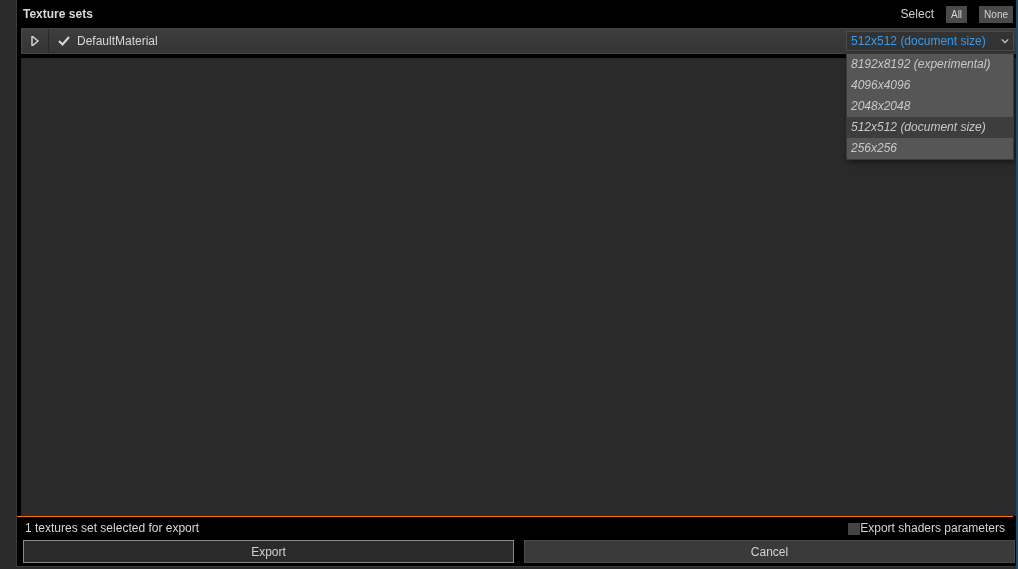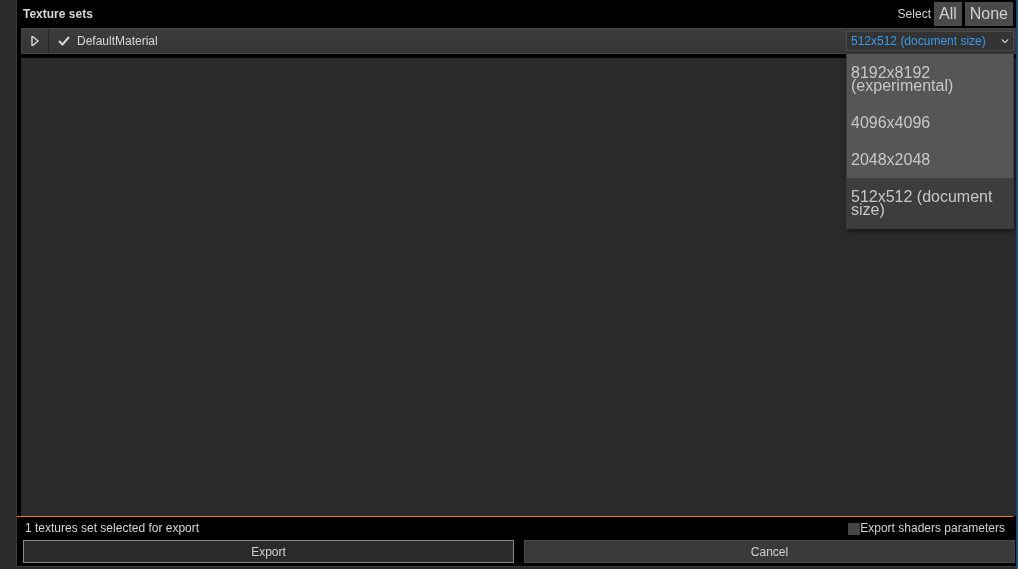--- a/index.html
+++ b/index.html
@@ -29,32 +29,32 @@
       height: 28px;
     }
     .header-title {
       font-weight: bold;
       color: #d8d8d8;
       font-size: 12px;
     }
     .select-controls {
       display: flex;
       align-items: center;
-      gap: 3px;
+      gap: 12px;
       font-size: 12px;
     }
     .select-label {
       color: #d2d2d2;
     }
     .small-btn {
       background: #4a4a4a;
       color: #d2d2d2;
       border: none;
       padding: 3px 5px;
-      font-size: 16px;
+      font-size: 10px;
       cursor: pointer;
     }
     .list-row {
       display: flex;
       align-items: center;
       height: 26px;
       background: linear-gradient(#3d3d3d, #353535);
       border: 1px solid #444;
       margin: 0 4px 0 4px;
     }
@@ -117,25 +117,26 @@
       position: absolute;
       top: 22px;
       left: 0;
       width: 168px;
       background: #565656;
       border: 1px solid #3a3a3a;
       box-shadow: 2px 2px 6px rgba(0,0,0,0.5);
       z-index: 10;
     }
     .combo-option {
-      padding: 12px 4px;
-      font-size: 16px;
+      padding: 4px 4px;
+      font-size: 12px;
       color: #c8c8c8;
       cursor: pointer;
       line-height: 13px;
+      font-style: italic;
     }
     .combo-option.highlight {
       background: #3d3d3d;
     }
     .main-area {
       position: absolute;
       top: 58px;
       left: 4px;
       right: 4px;
       bottom: 50px;
@@ -234,20 +235,21 @@
               <path d="M1 3 L5 7 L9 3" fill="none" stroke="#d2d2d2" stroke-width="1.5"></path>
             </svg>
         </span>
       </div>
       <div class="combo-dropdown" id="dropdown-list">
 
       <div class="combo-option">8192x8192 (experimental)</div>
           <div class="combo-option">4096x4096</div>
           <div class="combo-option">2048x2048</div>
           <div class="combo-option highlight">512x512 (document size)</div>
+          <div class="combo-option">256x256</div>
         </div>
     </div>
   </div>
 
   <div class="main-area"></div>
 
   <div class="footer-status-row">
     <div class="status-text">1 textures set selected for export</div>
     <div class="export-shader-check">
       <button class="checkbox-box"></button>

